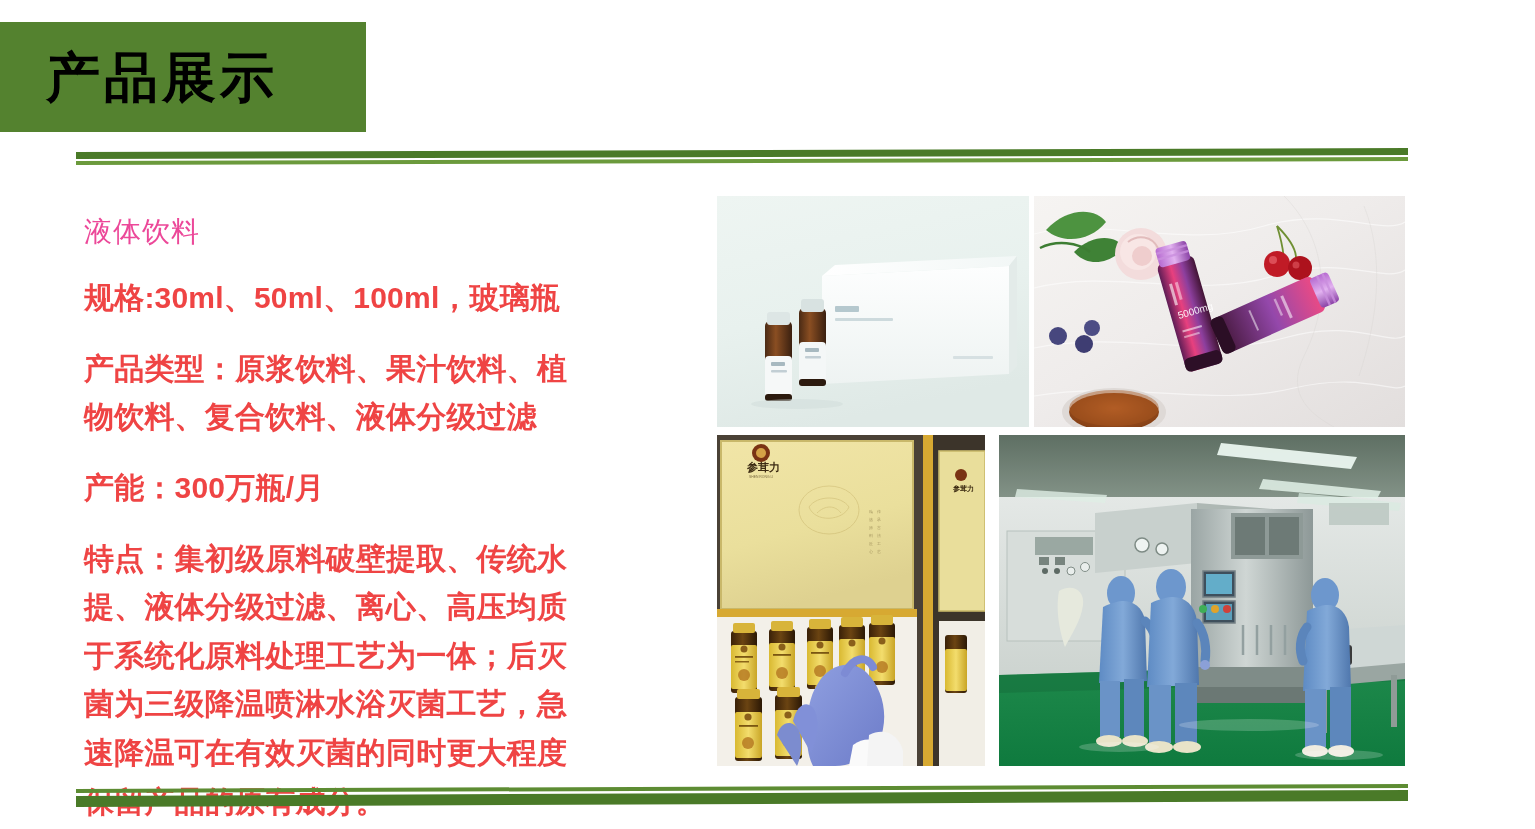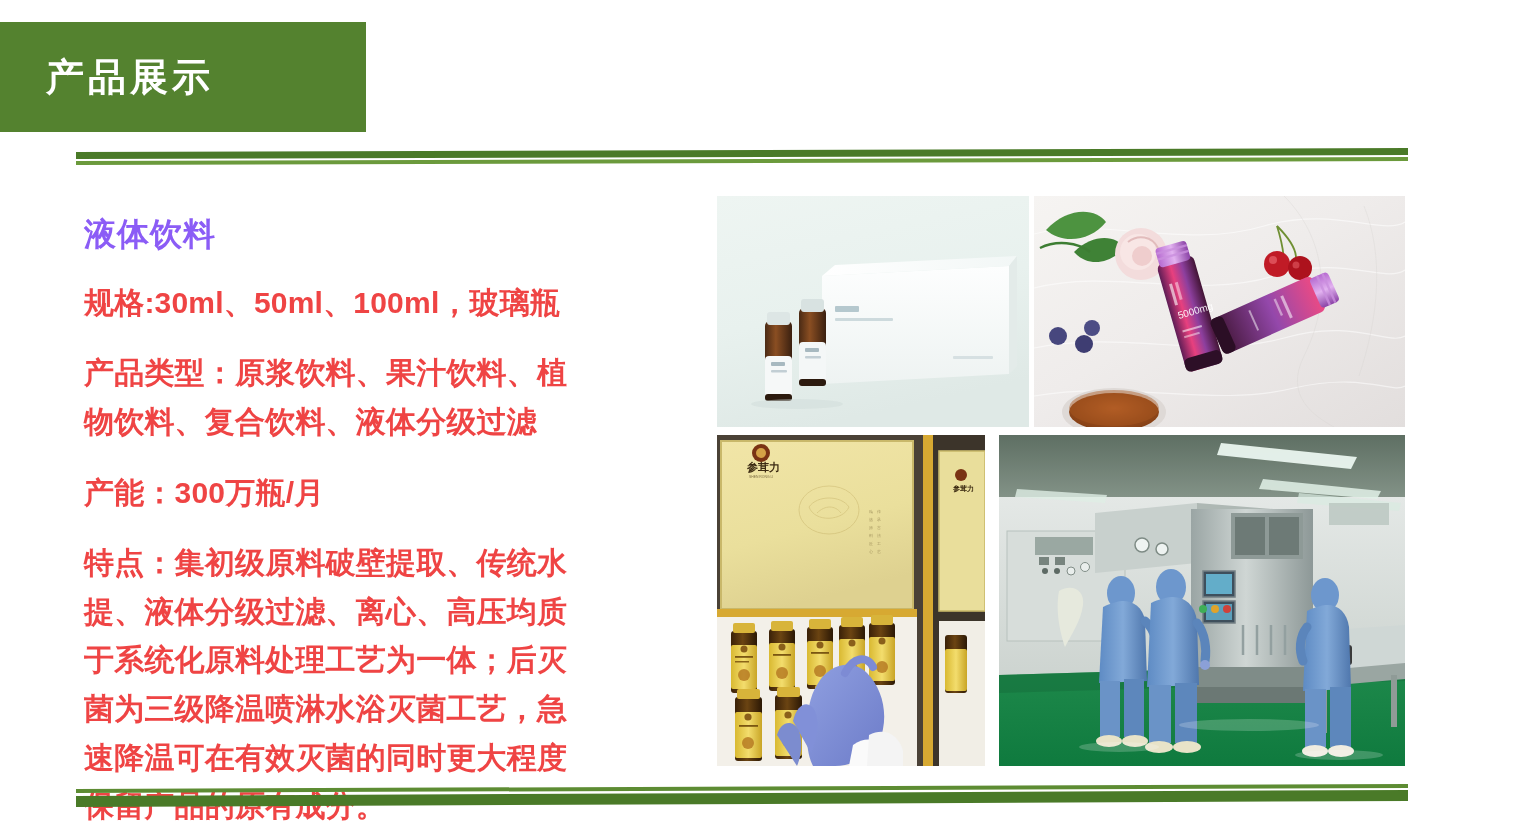--- a/index.html
+++ b/index.html
@@ -20,22 +20,22 @@
     position: absolute;
     left: 0;
     top: 22px;
     width: 366px;
     height: 110px;
     background: #54822f;
     display: flex;
     align-items: center;
   }
   .header-title {
-    color: #ffffff;
-    font-size: 38px;
+    color: #000000;
+    font-size: 54px;
     font-weight: bold;
     letter-spacing: 4px;
     padding-left: 46px;
     line-height: 1;
     white-space: nowrap;
   }
 
   
   .rule-top {
     position: absolute;
@@ -54,23 +54,23 @@
   .rule-top svg, .rule-bottom svg { display:block; }
 
   
   .text-col {
     position: absolute;
     left: 84px;
     top: 216px;
     width: 500px;
   }
   .section-title {
-    color: #8b5cf6;
-    font-size: 32px;
-    font-weight: bold;
+    color: #ec4899;
+    font-size: 28px;
+    font-weight: normal;
     letter-spacing: 1px;
     margin: 0 0 26px 0;
     line-height: 1.15;
   }
   .spec-line {
     color: #ef4444;
     font-size: 30px;
     font-weight: bold;
     line-height: 1.62;
     margin: 0 0 22px 0;

